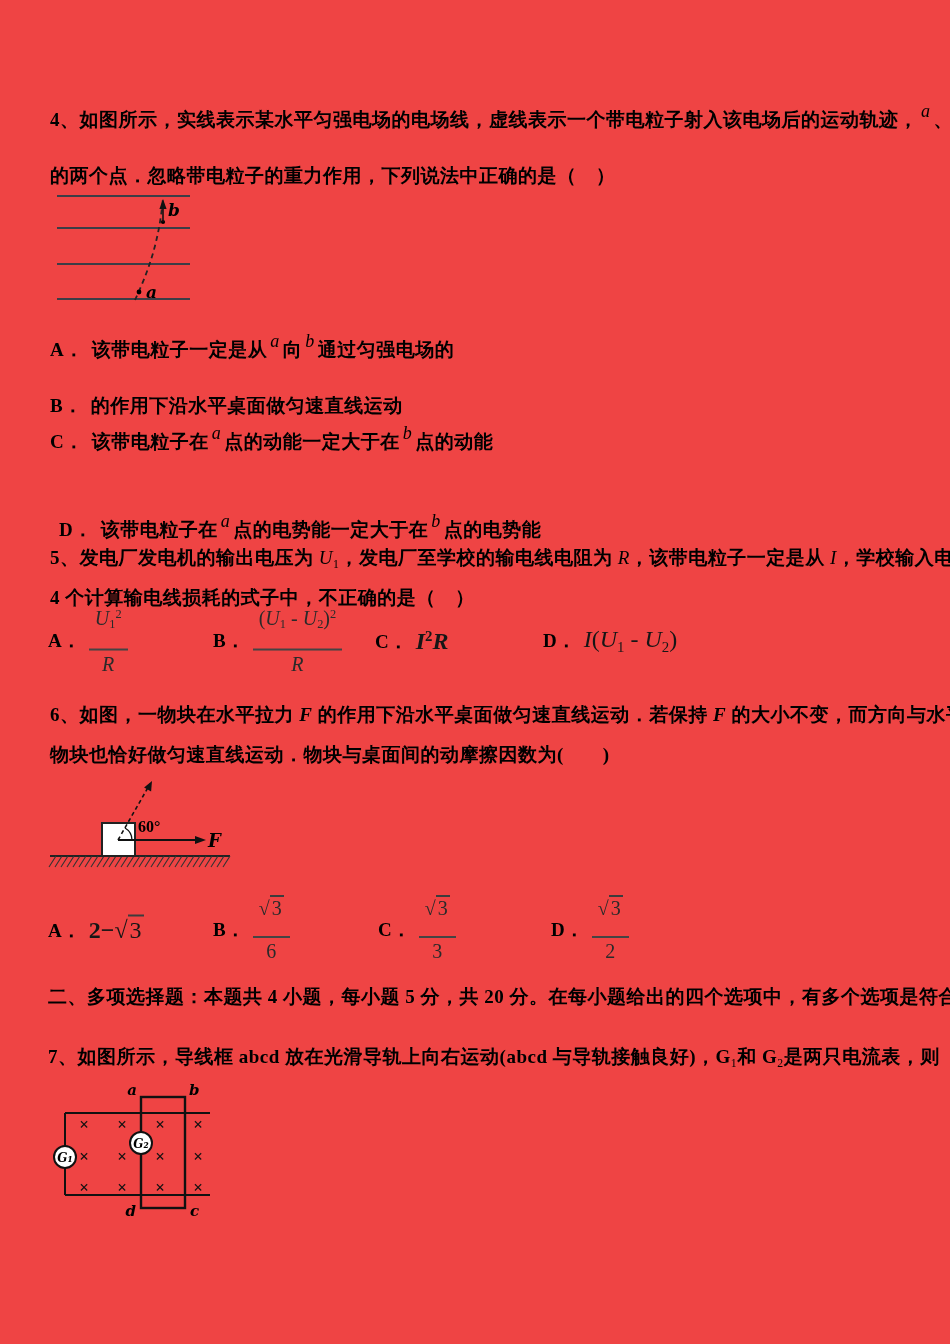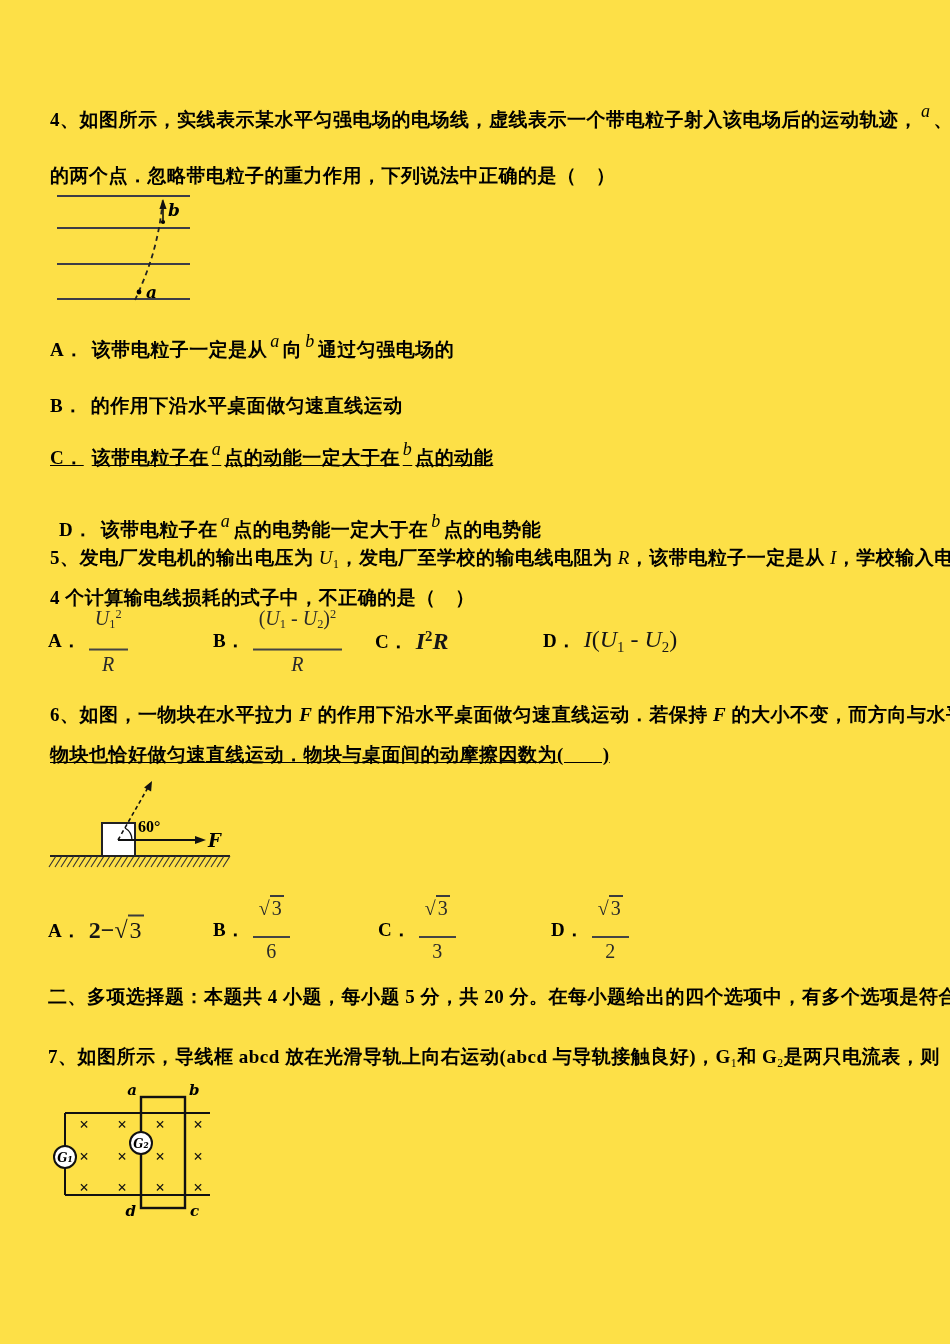--- a/index.html
+++ b/index.html
@@ -1,16 +1,16 @@
 <!DOCTYPE html>
 <html><head>
 <meta charset="utf-8">
 <style>
   html,body{margin:0;padding:0;background:#fff;}
-  .page{position:relative;width:950px;height:1344px;background:#fde047;overflow:hidden;
+  .page{position:relative;width:950px;height:1344px;background:#ef4444;overflow:hidden;
         font-family:"Liberation Serif","DejaVu Serif",serif;color:#000;font-weight:700;font-size:19px;}
   .abs{position:absolute;}
   .line{white-space:nowrap;line-height:28px;letter-spacing:0.5px;}
   .optlabel{font-weight:700;margin-right:8px;}
   .var{font-style:italic;font-weight:400;}
   .bvar{font-style:italic;font-weight:700;}
   .b{font-weight:700;}
   .bnum{font-weight:700;}
   .sub{font-size:0.62em;vertical-align:-0.32em;font-weight:400;}
   .sup{font-size:0.62em;vertical-align:0.5em;font-weight:400;}
@@ -50,21 +50,21 @@
     <polygon points="108,7 104.4,17 111.6,17" fill="#111"></polygon>
     <text x="113" y="24" class="figvar" font-size="17">b</text>
   </svg>
 
   <div class="abs line" style="left:50px;top:336px;">
     <span class="optlabel">A．</span><span><span>该带电粒子一定是从</span><span class="var-raised">a</span><span>向</span><span class="var-raised">b</span><span>通过匀强电场的</span></span>
   </div>
   <div class="abs line" style="left:50px;top:392px;">
     <span class="optlabel">B．</span><span><span>的作用下沿水平桌面做匀速直线运动</span></span>
   </div>
-  <div class="abs line" style="left:50px;top:444px;text-decoration:underline;">
+  <div class="abs line" style="left:50px;top:428px;">
     <span class="optlabel">C．</span><span><span>该带电粒子在</span><span class="var-raised">a</span><span>点的动能一定大于在</span><span class="var-raised">b</span><span>点的动能</span></span>
   </div>
   <div class="abs line" style="left:59px;top:483px;margin-top:33px;">
     <span class="optlabel">D．</span><span><span>该带电粒子在</span><span class="var-raised">a</span><span>点的电势能一定大于在</span><span class="var-raised">b</span><span>点的电势能</span></span>
   </div>
 
   <div class="abs line" style="left:50px;top:544px;"><span>5、发电厂发电机的输出电压为 </span><span class="var">U</span><span class="sub">1</span><span>，发电厂至学校的输电线电阻为 </span><span class="var">R</span><span>，该带电粒子一定是从 </span><span class="var">I</span><span>，学校输入电压为 </span></div>
   <div class="abs line" style="left:50px;top:584px;">4 个计算输电线损耗的式子中，不正确的是（　）</div>
 
   <div class="abs opt-row" style="top:610px;height:62px;">
@@ -86,21 +86,21 @@
       <span class="optlabel">C．</span>
       <span class="formula"><span class="bvar">I</span><span class="supb">2</span><span class="bvar">R</span></span>
     </div>
     <div class="opt-cell" style="left:543px;">
       <span class="optlabel">D．</span>
       <span class="formula"><span class="var">I</span><span>(</span><span class="var">U</span><span class="sub">1</span><span> - </span><span class="var">U</span><span class="sub">2</span><span>)</span></span>
     </div>
   </div>
 
   <div class="abs line" style="left:50px;top:701px;"><span>6、如图，一物块在水平拉力 </span><span class="bvar">F</span><span> 的作用下沿水平桌面做匀速直线运动．若保持 </span><span class="bvar">F</span><span> 的大小不变，而方向与水平面成 60°角，</span></div>
-  <div class="abs line" style="left:50px;top:741px;text-decoration:underline;">物块也恰好做匀速直线运动．物块与桌面间的动摩擦因数为(　　)</div>
+  <div class="abs line" style="left:50px;top:741px;">物块也恰好做匀速直线运动．物块与桌面间的动摩擦因数为(　　)</div>
 
   <svg class="abs" style="left:50px;top:780px;" width="220" height="92">
     <line x1="0" y1="76" x2="180" y2="76" stroke="#222" stroke-width="2"></line>
     <path stroke="#333" stroke-width="1.1" d="M6,76 l-7,11 M12,76 l-7,11 M18,76 l-7,11 M24,76 l-7,11 M30,76 l-7,11 M36,76 l-7,11 M42,76 l-7,11 M48,76 l-7,11 M54,76 l-7,11 M60,76 l-7,11 M66,76 l-7,11 M72,76 l-7,11 M78,76 l-7,11 M84,76 l-7,11 M90,76 l-7,11 M96,76 l-7,11 M102,76 l-7,11 M108,76 l-7,11 M114,76 l-7,11 M120,76 l-7,11 M126,76 l-7,11 M132,76 l-7,11 M138,76 l-7,11 M144,76 l-7,11 M150,76 l-7,11 M156,76 l-7,11 M162,76 l-7,11 M168,76 l-7,11 M174,76 l-7,11 M180,76 l-7,11"></path>
     <rect x="52" y="43" width="33" height="33" fill="#fff" stroke="#222" stroke-width="2"></rect>
     <line x1="68" y1="60" x2="148" y2="60" stroke="#111" stroke-width="1.8"></line>
     <polygon points="156,60 145,56 145,64" fill="#111"></polygon>
     <text x="158" y="67" class="figvar" font-size="18">F</text>
     <line x1="68" y1="60" x2="100" y2="4" stroke="#111" stroke-width="1.6" stroke-dasharray="4,3"></line>
     <polygon points="102,1 101.1,11.4 94.1,7.5" fill="#111"></polygon>

